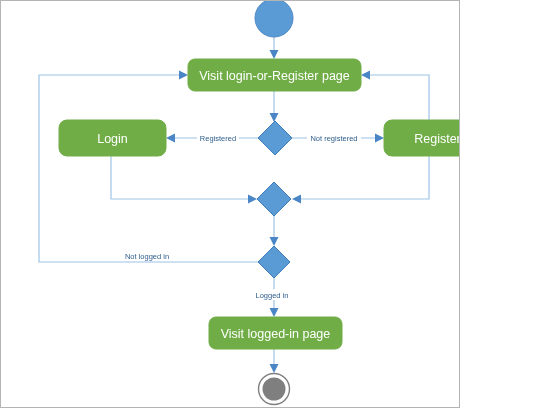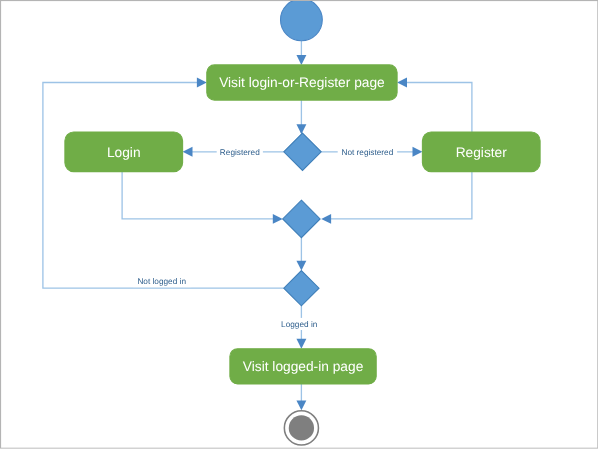--- a/index.html
+++ b/index.html
@@ -5,21 +5,21 @@
   html, body {
     margin: 0;
     padding: 0;
     background: #ffffff;
   }
   body {
     font-family: "Liberation Sans", sans-serif;
   }
   #canvas {
     position: relative;
-    width: 544px;
+    width: 460px;
     height: 408px;
     background: #ffffff;
     border: 1px solid #b4b4b4;
     box-sizing: border-box;
     overflow: hidden;
     text-decoration: underline;
   }
   #diagram-svg {
     position: absolute;
     left: 0;

